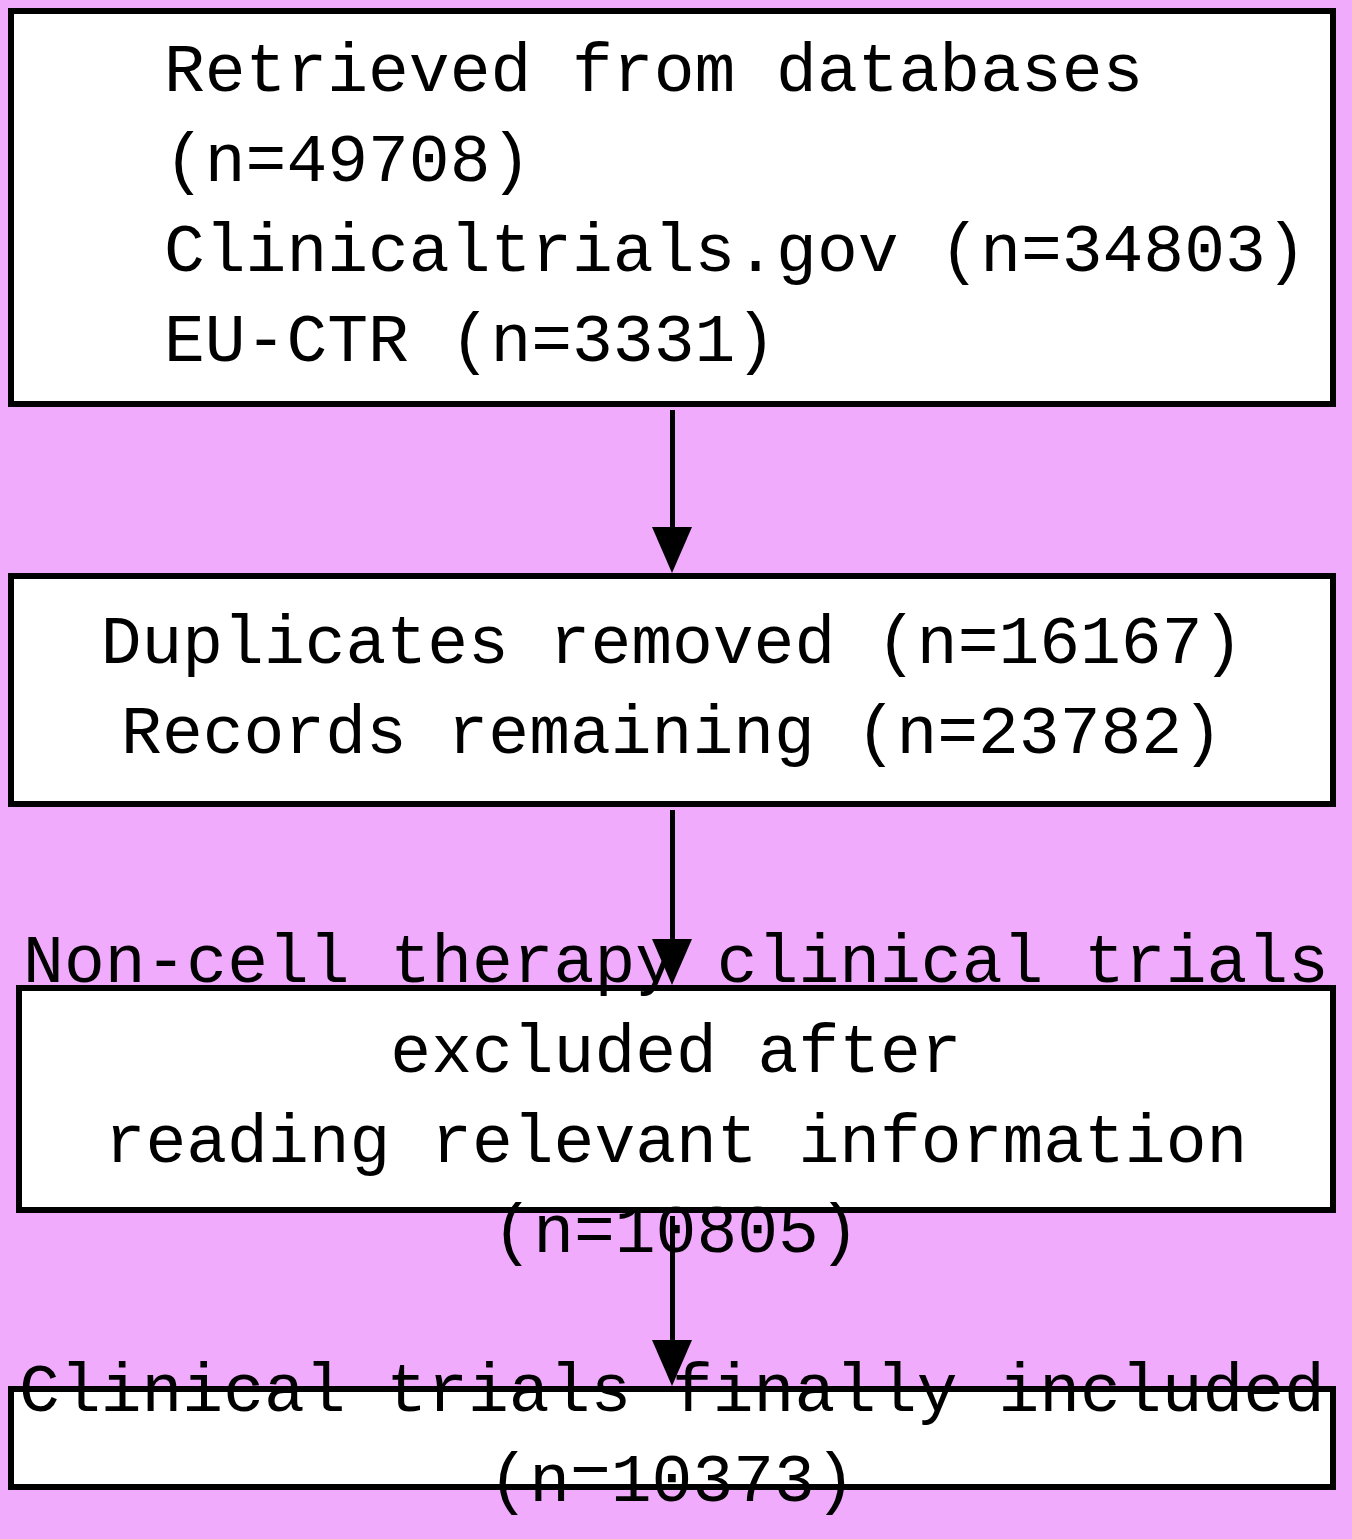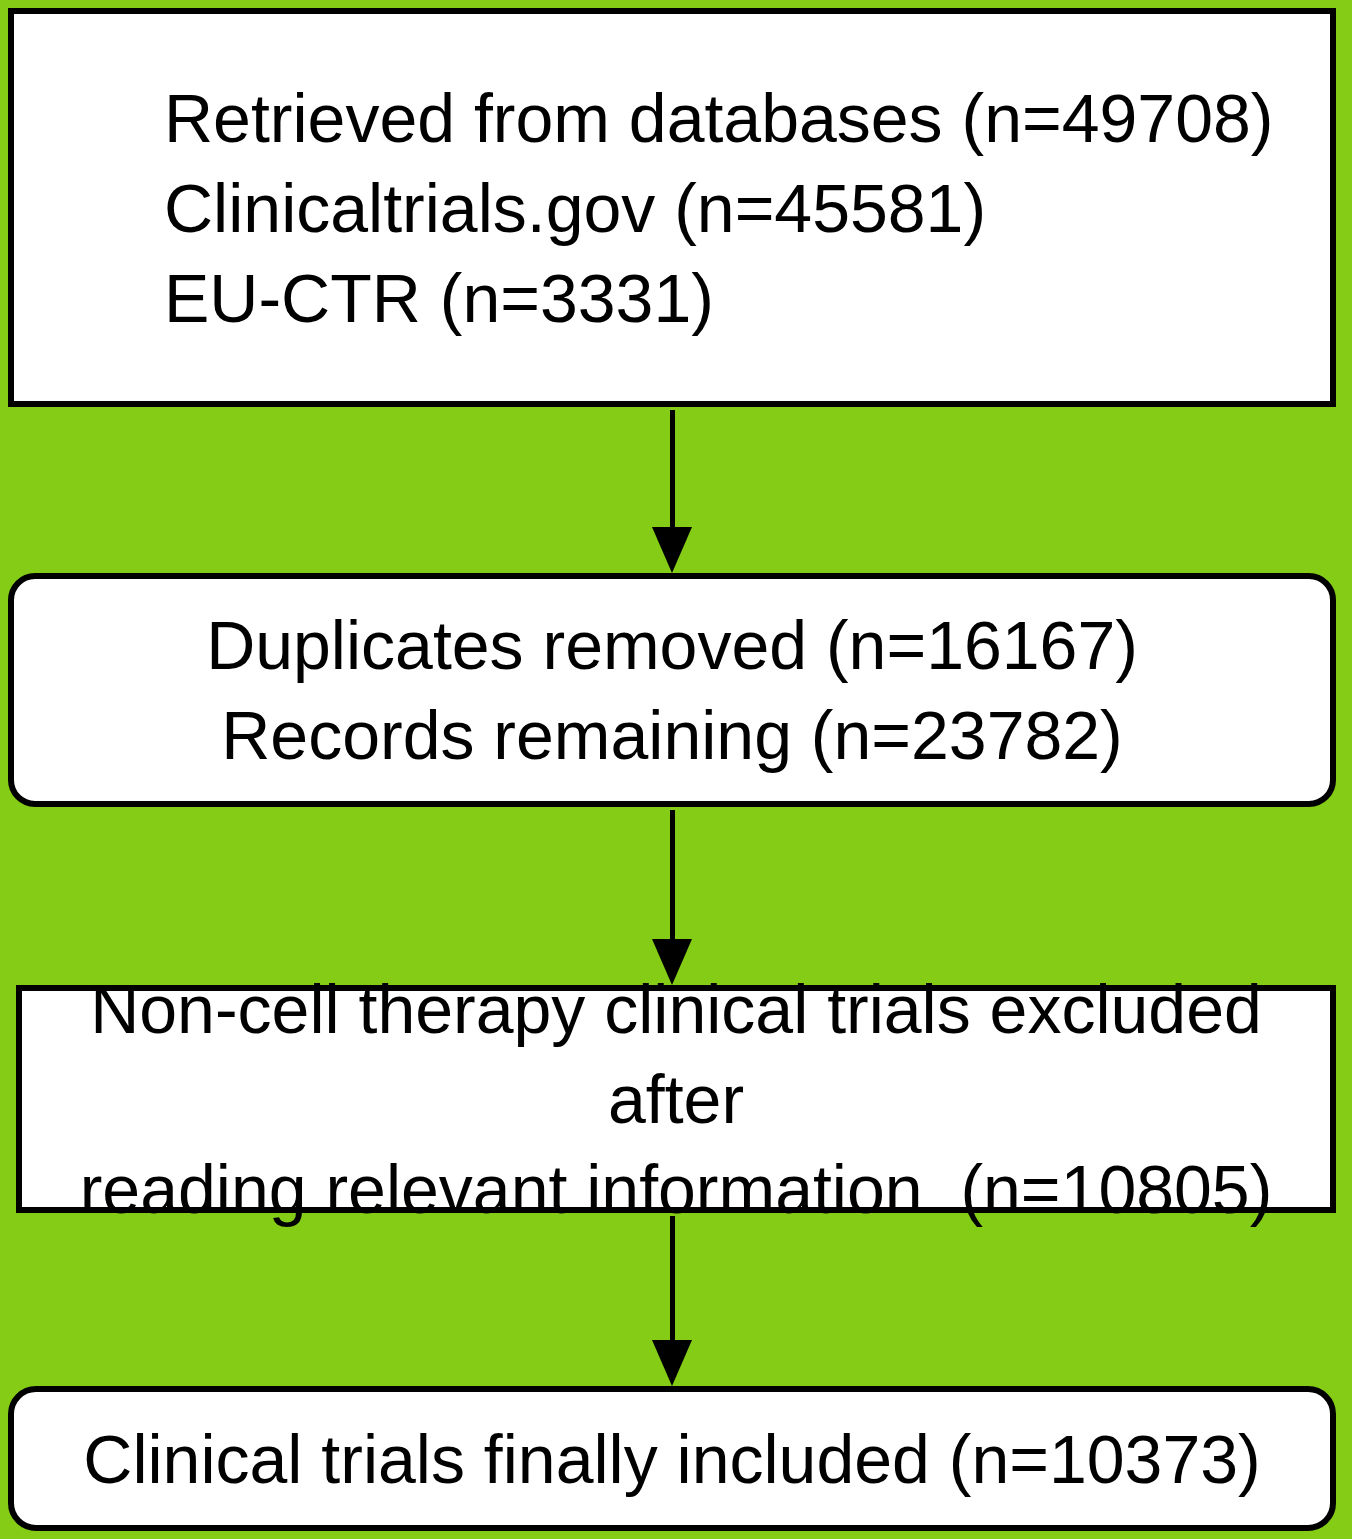--- a/index.html
+++ b/index.html
@@ -4,22 +4,22 @@
 <style>
   html, body {
     margin: 0;
     padding: 0;
     background: #ffffff;
   }
   .page {
     position: relative;
     width: 1352px;
     height: 1539px;
-    background: #84cc16;
-    font-family: Liberation Sans, sans-serif;
+    background: #f0abfc;
+    font-family: Liberation Mono, monospace;
     color: #000000;
     overflow: hidden;
   }
   .flow {
     box-sizing: border-box;
     width: 100%;
     height: 100%;
     padding: 8px 16px 8px 8px;
     display: flex;
     flex-direction: column;
@@ -41,33 +41,31 @@
   .box--retrieved {
     height: 399px;
     align-items: flex-start;
     padding-left: 150px;
     text-align: left;
   }
   .box--duplicates {
     height: 234px;
     align-items: center;
     text-align: center;
-    border-radius: 27px;
   }
   .box--excluded {
     height: 228px;
     align-items: center;
     text-align: center;
     margin-left: 8px;
   }
   .box--included {
-    height: 145px;
+    height: 104px;
     align-items: center;
     text-align: center;
-    border-radius: 28px;
   }
   .arrow {
     display: flex;
     flex-direction: column;
     align-items: center;
   }
   .arrow--a1 { height: 166px; }
   .arrow--a2 { height: 178px; }
   .arrow--a3 { height: 173px; }
   .arrow__shaft {
@@ -85,21 +83,21 @@
   }
 </style>
 </head>
 <body>
 
 <div class="page">
   <div class="flow">
 
     <div class="box box--retrieved">
       <div class="line">Retrieved from databases (n=49708)</div>
-      <div class="line">Clinicaltrials.gov (n=45581)</div>
+      <div class="line">Clinicaltrials.gov (n=34803)</div>
       <div class="line">EU-CTR (n=3331)</div>
     </div>
 
     <div class="arrow arrow--a1">
       <div class="arrow__shaft"></div>
       <div class="arrow__head"></div>
     </div>
 
     <div class="box box--duplicates">
       <div class="line">Duplicates removed (n=16167)</div>

